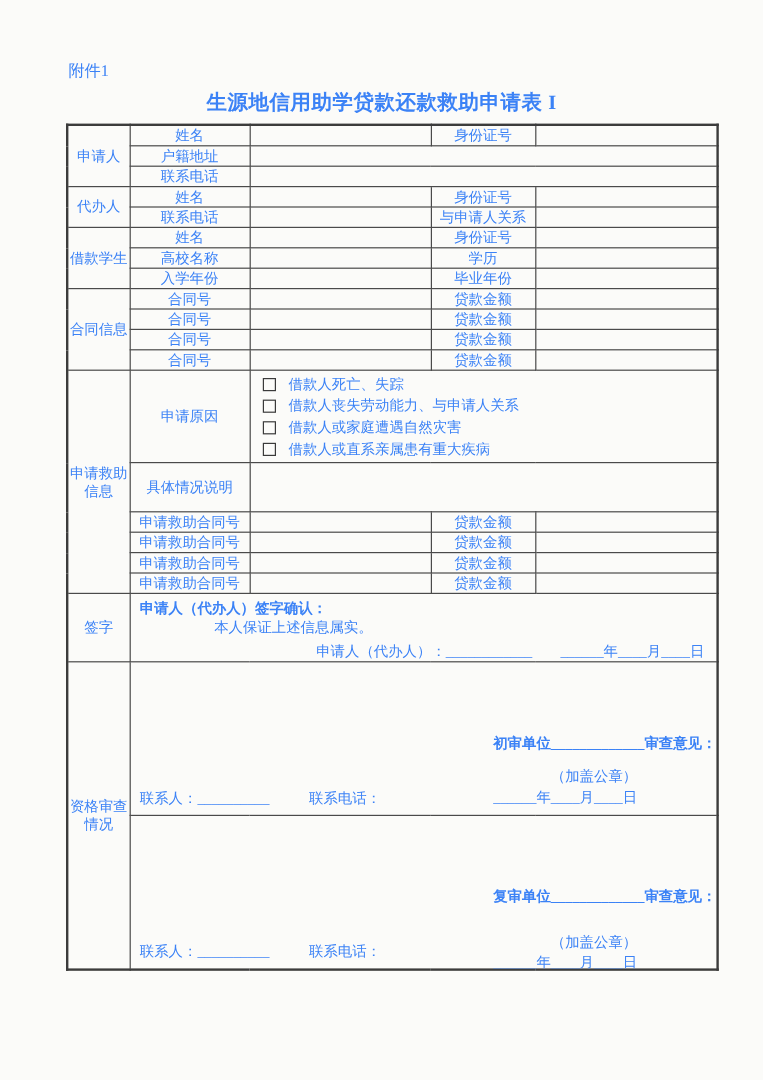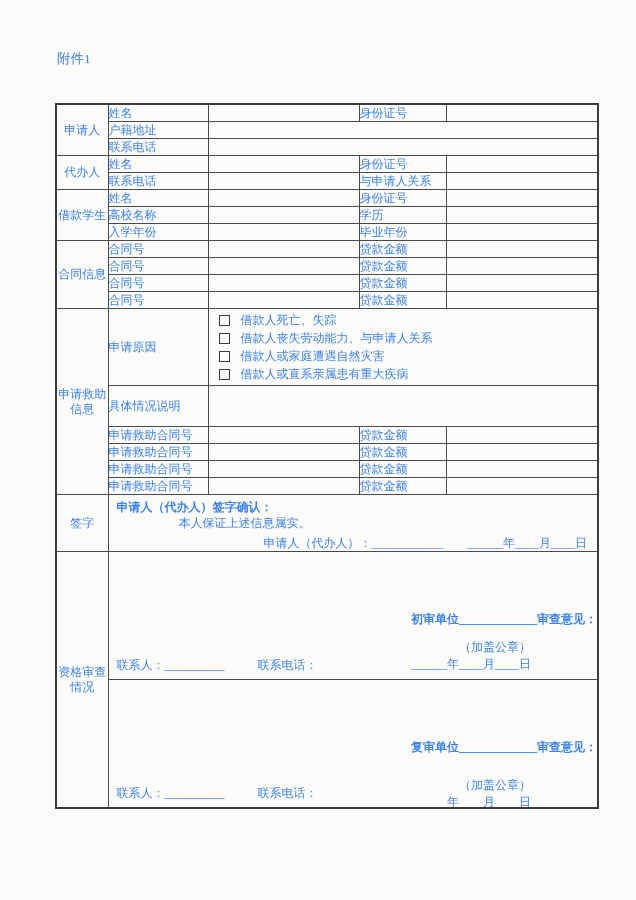--- a/index.html
+++ b/index.html
@@ -36,21 +36,21 @@
     font-size:12px;
     line-height:15px;
     padding:0;
     vertical-align:middle;
     overflow:hidden;
   }
   td.g {
     text-align:center;
     white-space:pre-line;
   }
-  td.l { text-align:left; }
+  td.l { text-align:center; }
   td.v { background:transparent; }
   tr.rs td { height:16px; }
   tr.rr td { height:16px; }
   td.reason-cell { height:76px; vertical-align:middle; }
   .reason-line {
     display:flex; align-items:center;
     padding-left:10px;
     line-height:18px;
   }
   .cb {
@@ -106,20 +106,21 @@
     line-height:16px;
   }
   .contact-line .phone { margin-left:30px; }
 </style>
 </head>
 <body>
 
 <div class="page">
 
   <div class="attachment">附件1</div>
+  <div class="title">生源地信用助学贷款还款救助申请表 I</div>
 
   <table class="form">
     <colgroup>
       <col style="width:52px">
         <col style="width:100px">
         <col style="width:151px">
         <col style="width:87px">
         <col style="width:152px">
     </colgroup>
     <tbody>

